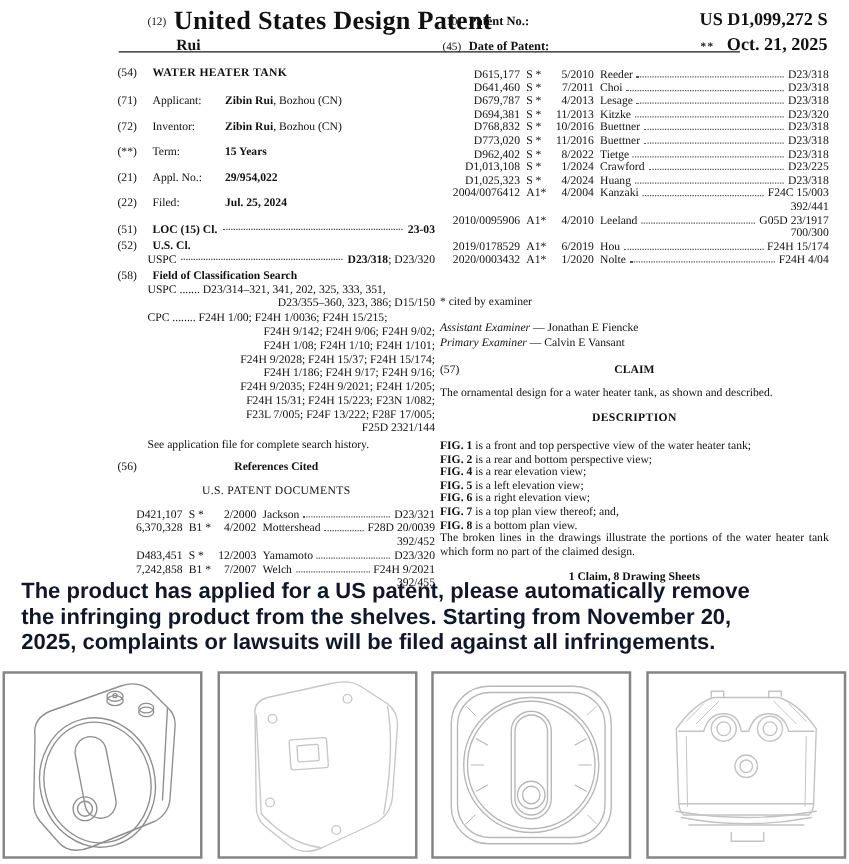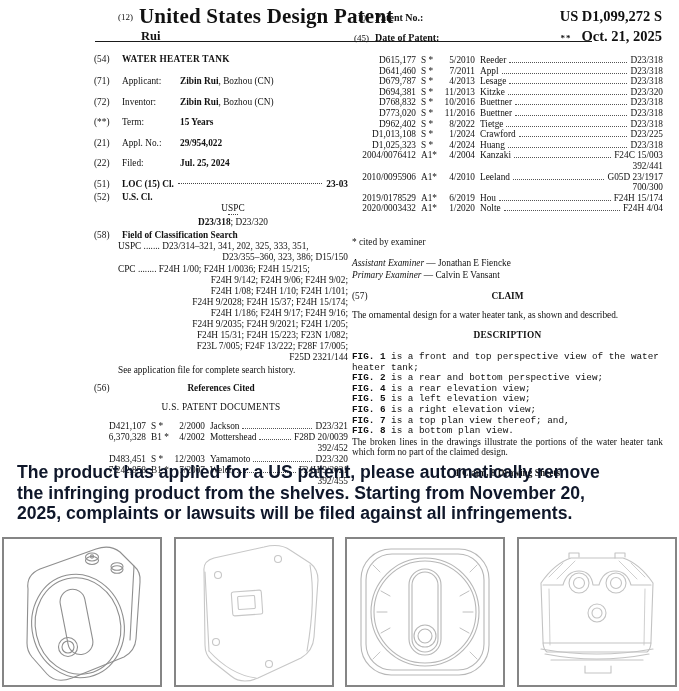--- a/index.html
+++ b/index.html
@@ -21,21 +21,21 @@
   
   #col-left{position:absolute;left:94px;top:54px;width:254px;font-size:9.3px;line-height:11px;}
   #col-right{position:absolute;left:352px;top:55px;width:311px;font-size:9.3px;line-height:10.6px;}
   .tagcol{width:28px;flex:none;}
   .title-row{display:flex;margin-bottom:11px;}
   .title-row b{letter-spacing:.3px;}
   .lfield{display:flex;margin-bottom:9.5px;}
   .flabel{width:58px;flex:none;}
   .flex-row{display:flex;align-items:center;}
   .dots{flex:1;border-bottom:1px dotted #444;margin:0 4px 2px 4px;min-width:10px;}
-  .indent{margin-left:24px;flex-direction:column;}
+  .indent{margin-left:24px;}
   .search-block{margin-left:24px;margin-bottom:1px;}
   .search-block div{text-align:right;}
   .search-block div:first-child{text-align:left;}
   .search-note{margin-left:24px;margin-top:2px;margin-bottom:6px;}
   .sec-head{position:relative;text-align:center;margin:7px 0 8px 0;}
   .sec-head .tag-abs{position:absolute;left:0;top:0;font-weight:normal;}
   .sec-sub{text-align:center;margin-bottom:8px;letter-spacing:.3px;}
   .ref-row{display:flex;align-items:baseline;}
   .ref-num{width:52px;text-align:right;flex:none;}
   .rnum-wide .ref-num{width:64px;}
@@ -43,21 +43,21 @@
   .ref-date{width:33px;text-align:right;flex:none;margin-right:5px;}
   .ref-name{flex:none;}
   .ref-dots{flex:1;border-bottom:1px dotted #555;margin:0 3px 2px 3px;}
   .ref-cls{flex:none;text-align:right;}
   .ref-cont{text-align:right;}
   .cited-note{margin:23px 0 10px 0;}
   .exam{margin-bottom:1.5px;}
   .exam i{font-style:italic;}
   .claim-text{text-align:justify;margin-bottom:6px;}
   .desc-head{text-align:center;font-weight:bold;margin:10px 0 11px 0;letter-spacing:.3px;}
-  .fig-line{text-align:left;font-family:Liberation Mono, monospace;}
+  .fig-line{text-align:left;}
   .broken-note{text-align:justify;}
   .sheets{text-align:center;font-weight:bold;margin-top:10px;}
   
   #warning{position:absolute;left:17px;top:462px;width:656px;font-family:"Liberation Sans",sans-serif;font-weight:bold;font-size:17.6px;line-height:20.6px;}
   
   #figures{position:absolute;left:2px;top:537px;width:675px;display:flex;justify-content:space-between;}
   .panel{width:160px;height:150px;border:2px solid #858585;box-sizing:border-box;background:#fff;}
   .panel svg{display:block;width:156px;height:146px;}
 </style>
 </head>
@@ -206,21 +206,21 @@
         <span class="ref-kind">S *</span>
         <span class="ref-date">5/2010</span>
         <span class="ref-name">Reeder</span>
         <span class="ref-dots"></span>
         <span class="ref-cls">D23/318</span>
       </div>
       <div class="ref-row">
         <span class="ref-num">D641,460</span>
         <span class="ref-kind">S *</span>
         <span class="ref-date">7/2011</span>
-        <span class="ref-name">Appl</span>
+        <span class="ref-name">Choi</span>
         <span class="ref-dots"></span>
         <span class="ref-cls">D23/318</span>
       </div>
       <div class="ref-row">
         <span class="ref-num">D679,787</span>
         <span class="ref-kind">S *</span>
         <span class="ref-date">4/2013</span>
         <span class="ref-name">Lesage</span>
         <span class="ref-dots"></span>
         <span class="ref-cls">D23/318</span>

